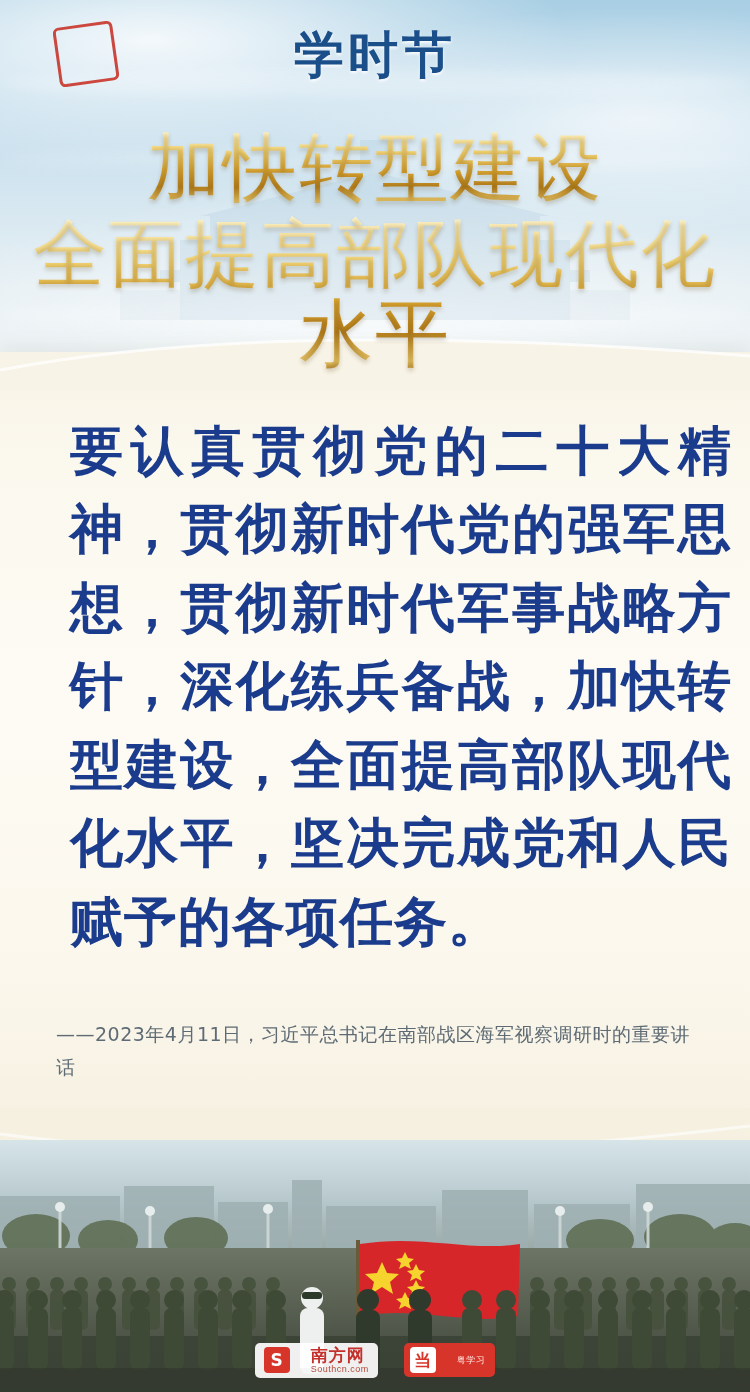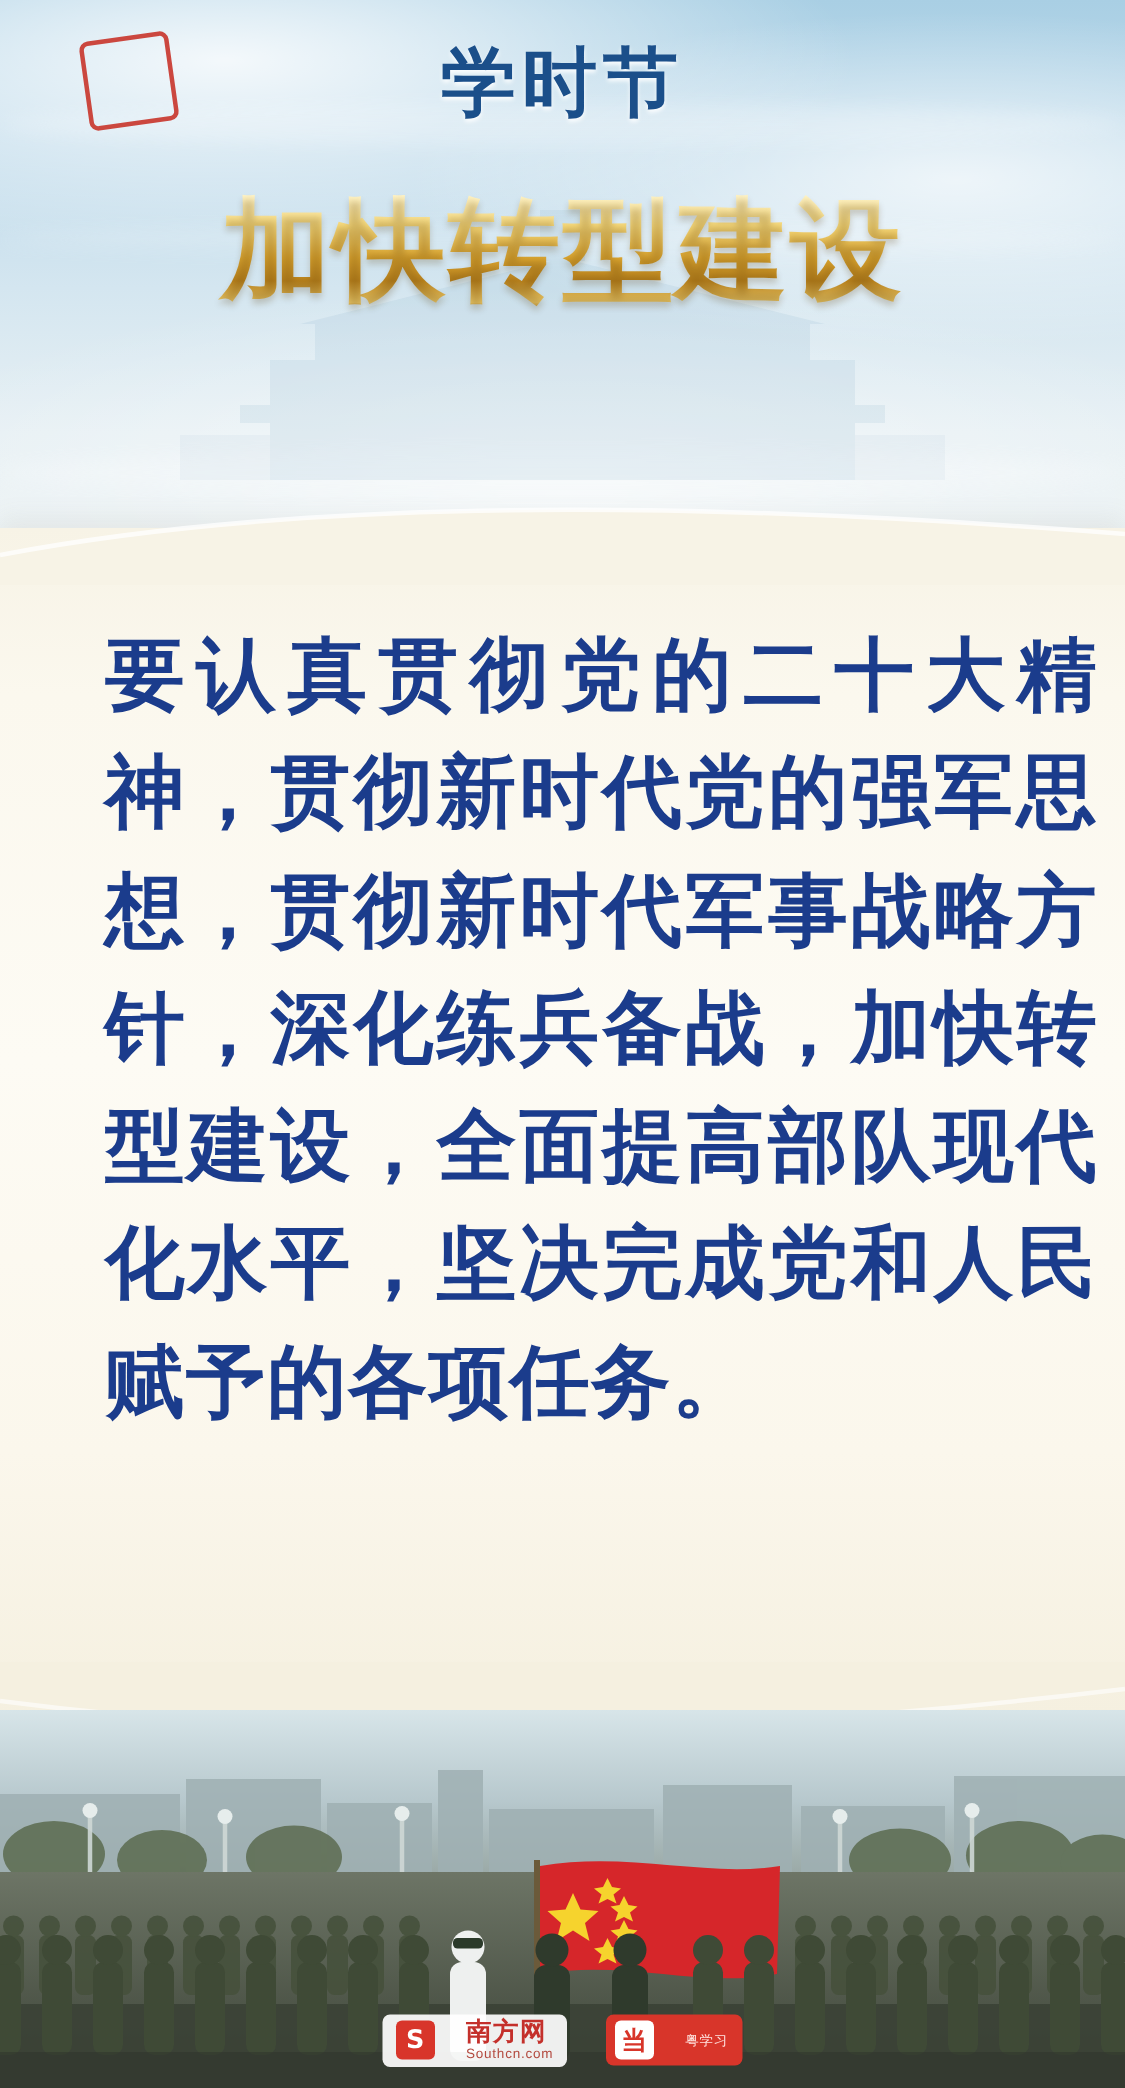--- a/index.html
+++ b/index.html
@@ -93,21 +93,21 @@
   
   .title-block {
     position: absolute;
     left: 0; top: 128px;
     width: 750px;
     text-align: center;
     z-index: 5;
   }
   .title-line {
     font-family: "DejaVu Sans", "Liberation Sans", sans-serif;
-    font-weight: bold;
+    font-weight: normal;
     letter-spacing: 2px;
     background: linear-gradient(180deg, #fff6cf 0%, #f5d87a 28%, #d8a32f 55%, #b9821d 74%, #e9c767 92%, #a9731a 100%);
     -webkit-background-clip: text;
     background-clip: text;
     color: transparent;
     -webkit-text-fill-color: transparent;
     text-shadow: 0 3px 4px rgba(90,60,10,0.22);
     line-height: 1.08;
   }
   .title-line-1 { font-size: 74px; }
@@ -254,33 +254,35 @@
     </g>
   </svg>
 
   <div class="header-logo">
     <span class="header-logo-text">学时节</span>
     <span class="header-logo-seal"></span>
   </div>
 
   <div class="title-block">
     <div class="title-line title-line-1">加快转型建设</div>
+    <div class="title-line title-line-2">全面提高部队现代化水平</div>
   </div>
 
   <div class="paper"></div>
   <svg class="paper-top-curve" viewBox="0 0 750 60" preserveAspectRatio="none">
     <path d="M0 40 C 180 6, 420 0, 750 26 L750 60 L0 60 Z" fill="#f7f3e6"></path>
     <path d="M0 40 C 180 6, 420 0, 750 26" fill="none" stroke="#ffffff" stroke-width="3" opacity="0.75"></path>
   </svg>
   <svg class="paper-bottom-curve" viewBox="0 0 750 60" preserveAspectRatio="none">
     <path d="M0 0 L750 0 L750 18 C 430 56, 200 52, 0 26 Z" fill="#f5f0e0"></path>
     <path d="M0 26 C 200 52, 430 56, 750 18" fill="none" stroke="#ffffff" stroke-width="3" opacity="0.6"></path>
   </svg>
 
   <div class="quote">要认真贯彻党的二十大精神，贯彻新时代党的强军思想，贯彻新时代军事战略方针，深化练兵备战，加快转型建设，全面提高部队现代化水平，坚决完成党和人民赋予的各项任务。</div>
+  <div class="attribution">——2023年4月11日，习近平总书记在南部战区海军视察调研时的重要讲话</div>
 
   <div class="photo">
     <svg width="750" height="252" viewBox="0 0 750 252">
       <defs>
         <linearGradient id="skyg" x1="0" y1="0" x2="0" y2="1">
           <stop offset="0%" stop-color="#d7e5e9"></stop>
           <stop offset="55%" stop-color="#b7c8cd"></stop>
           <stop offset="100%" stop-color="#9aa9a6"></stop>
         </linearGradient>
         <linearGradient id="groundg" x1="0" y1="0" x2="0" y2="1">

